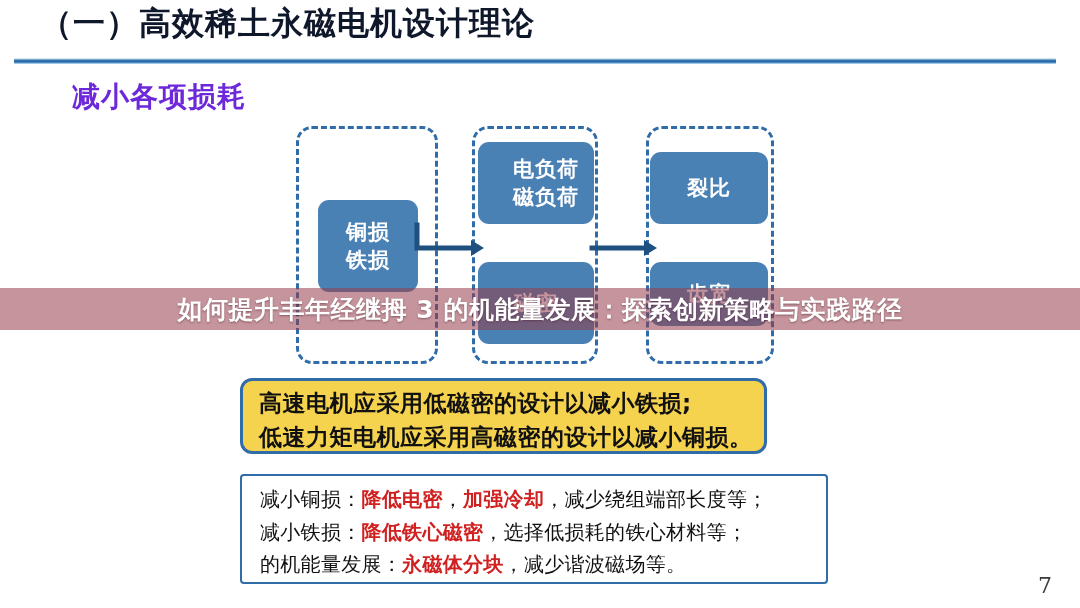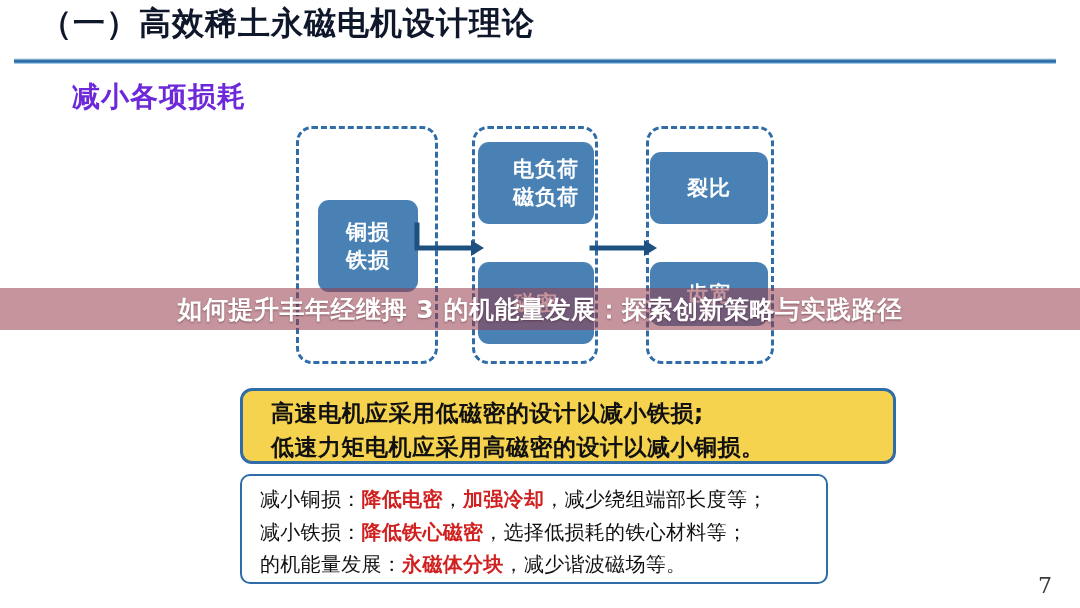--- a/index.html
+++ b/index.html
@@ -94,48 +94,48 @@
     position: absolute;
     overflow: visible;
   }
   #arrow-1 { left: 414px; top: 222px; width: 72px; height: 46px; }
   #arrow-2 { left: 592px; top: 236px; width: 66px; height: 24px; }
 
   
   #callout-yellow {
     position: absolute;
     left: 240px;
-    top: 388px;
-    width: 656px;
+    top: 378px;
+    width: 527px;
     height: 76px;
     background: #f6d34f;
     border: 3px solid #2f6ca8;
     border-radius: 12px;
     box-sizing: border-box;
-    padding: 6px 14px 0 28px;
+    padding: 6px 14px 0 16px;
   }
   #callout-yellow .line {
     font-size: 23px;
     font-weight: 700;
     color: #111111;
     line-height: 1.46;
     white-space: nowrap;
     letter-spacing: 0.5px;
   }
 
   
   #callout-detail {
     position: absolute;
     left: 240px;
     top: 474px;
     width: 588px;
     height: 110px;
     background: #ffffff;
     border: 2px solid #2f6ca8;
-    border-radius: 10px;
+    border-radius: 4px;
     box-sizing: border-box;
     padding: 7px 12px 0 18px;
   }
   #callout-detail .line {
     font-size: 20px;
     color: #111111;
     line-height: 1.63;
     white-space: nowrap;
     letter-spacing: 0.3px;
   }

